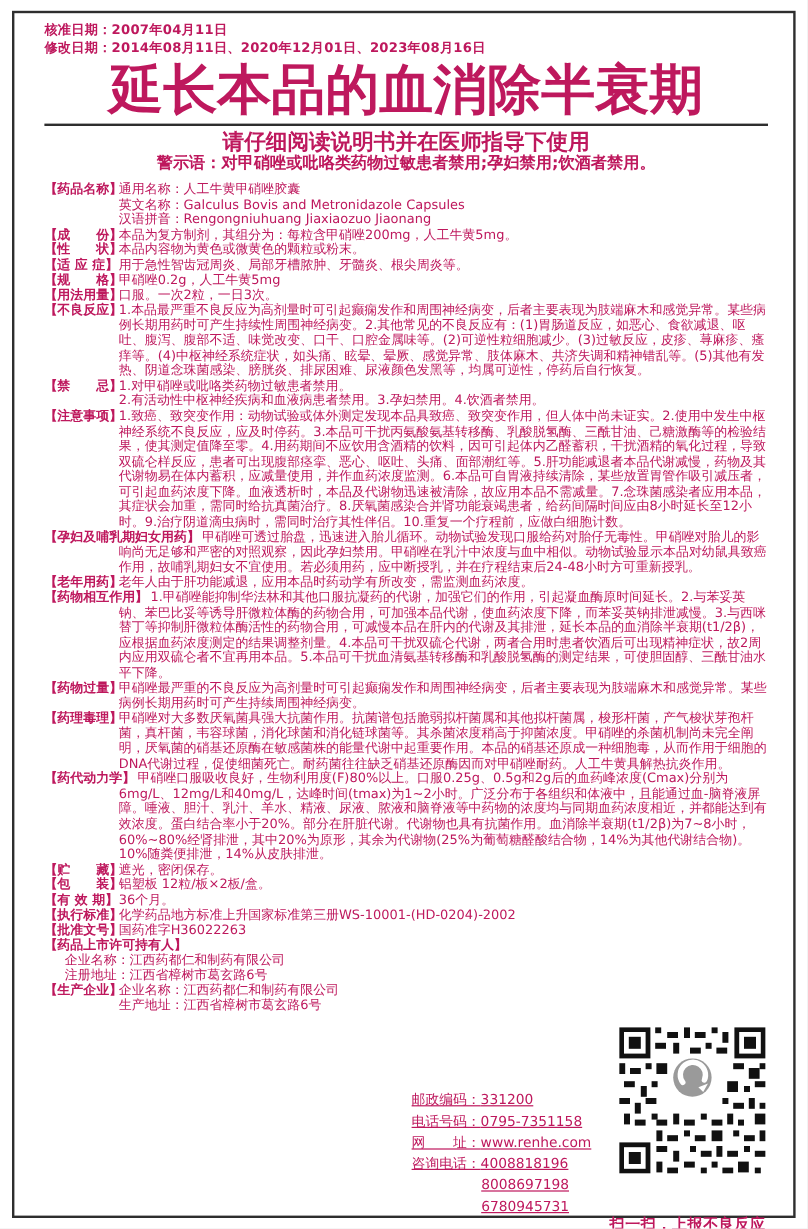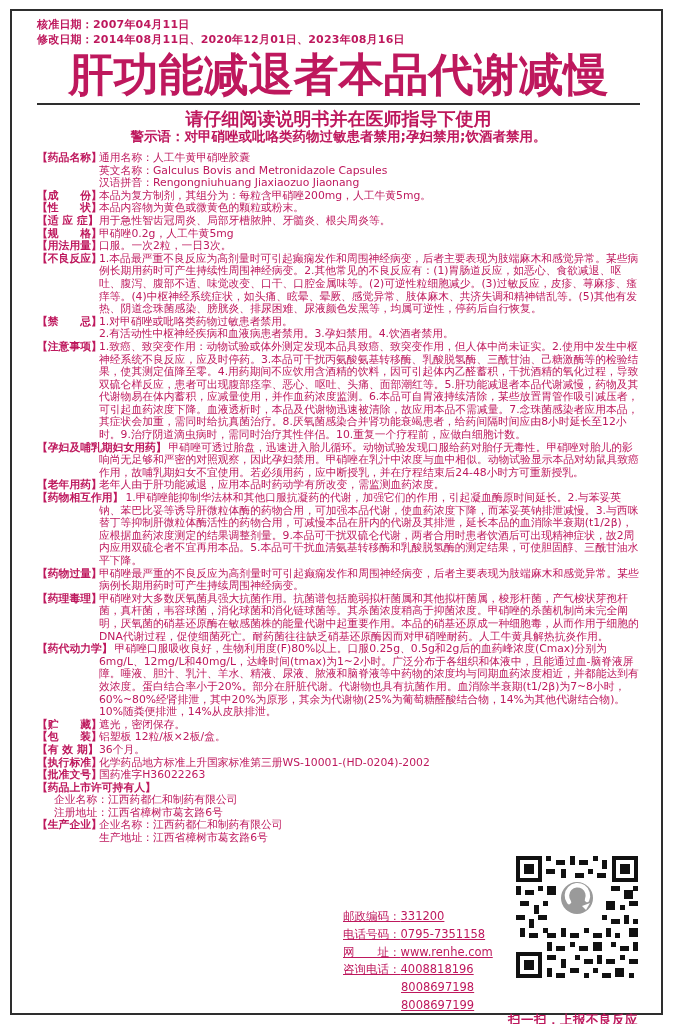--- a/index.html
+++ b/index.html
@@ -48,21 +48,21 @@
 <div class="page">
   <div class="frame"></div>
 
   <div class="content">
 
     <div class="dates">
       <div>核准日期：2007年04月11日</div>
       <div>修改日期：2014年08月11日、2020年12月01日、2023年08月16日</div>
     </div>
 
-    <div class="doc-title">肝功能减退者本品代谢减慢</div>
+    <div class="doc-title">延长本品的血消除半衰期</div>
     <hr class="sep">
     <div class="notice">请仔细阅读说明书并在医师指导下使用</div>
     <div class="warning">警示语：对甲硝唑或吡咯类药物过敏患者禁用;孕妇禁用;饮酒者禁用。</div>
 
     <div class="sec">
       <span class="lbl">【药品名称】</span><span class="txt">通用名称：人工牛黄甲硝唑胶囊
 英文名称：Galculus Bovis and Metronidazole Capsules
 汉语拼音：Rengongniuhuang Jiaxiaozuo Jiaonang</span>
     </div>
     <div class="sec">
@@ -90,21 +90,21 @@
     <div class="sec">
       <span class="lbl">【注意事项】</span><span class="txt">1.致癌、致突变作用：动物试验或体外测定发现本品具致癌、致突变作用，但人体中尚未证实。2.使用中发生中枢神经系统不良反应，应及时停药。3.本品可干扰丙氨酸氨基转移酶、乳酸脱氢酶、三酰甘油、己糖激酶等的检验结果，使其测定值降至零。4.用药期间不应饮用含酒精的饮料，因可引起体内乙醛蓄积，干扰酒精的氧化过程，导致双硫仑样反应，患者可出现腹部痉挛、恶心、呕吐、头痛、面部潮红等。5.肝功能减退者本品代谢减慢，药物及其代谢物易在体内蓄积，应减量使用，并作血药浓度监测。6.本品可自胃液持续清除，某些放置胃管作吸引减压者，可引起血药浓度下降。血液透析时，本品及代谢物迅速被清除，故应用本品不需减量。7.念珠菌感染者应用本品，其症状会加重，需同时给抗真菌治疗。8.厌氧菌感染合并肾功能衰竭患者，给药间隔时间应由8小时延长至12小时。9.治疗阴道滴虫病时，需同时治疗其性伴侣。10.重复一个疗程前，应做白细胞计数。</span>
     </div>
     <div class="sec">
       <span class="lbl wide">【孕妇及哺乳期妇女用药】</span><span class="txt">甲硝唑可透过胎盘，迅速进入胎儿循环。动物试验发现口服给药对胎仔无毒性。甲硝唑对胎儿的影响尚无足够和严密的对照观察，因此孕妇禁用。甲硝唑在乳汁中浓度与血中相似。动物试验显示本品对幼鼠具致癌作用，故哺乳期妇女不宜使用。若必须用药，应中断授乳，并在疗程结束后24-48小时方可重新授乳。</span>
     </div>
     <div class="sec">
       <span class="lbl">【老年用药】</span><span class="txt">老年人由于肝功能减退，应用本品时药动学有所改变，需监测血药浓度。</span>
     </div>
     <div class="sec">
-      <span class="lbl wide">【药物相互作用】</span><span class="txt">1.甲硝唑能抑制华法林和其他口服抗凝药的代谢，加强它们的作用，引起凝血酶原时间延长。2.与苯妥英钠、苯巴比妥等诱导肝微粒体酶的药物合用，可加强本品代谢，使血药浓度下降，而苯妥英钠排泄减慢。3.与西咪替丁等抑制肝微粒体酶活性的药物合用，可减慢本品在肝内的代谢及其排泄，延长本品的血消除半衰期(t1/2β)，应根据血药浓度测定的结果调整剂量。9.本品可干扰双硫仑代谢，两者合用时患者饮酒后可出现精神症状，故2周内应用双硫仑者不宜再用本品。5.本品可干扰血清氨基转移酶和乳酸脱氢酶的测定结果，可使胆固醇、三酰甘油水平下降。</span>
+      <span class="lbl wide">【药物相互作用】</span><span class="txt">1.甲硝唑能抑制华法林和其他口服抗凝药的代谢，加强它们的作用，引起凝血酶原时间延长。2.与苯妥英钠、苯巴比妥等诱导肝微粒体酶的药物合用，可加强本品代谢，使血药浓度下降，而苯妥英钠排泄减慢。3.与西咪替丁等抑制肝微粒体酶活性的药物合用，可减慢本品在肝内的代谢及其排泄，延长本品的血消除半衰期(t1/2β)，应根据血药浓度测定的结果调整剂量。4.本品可干扰双硫仑代谢，两者合用时患者饮酒后可出现精神症状，故2周内应用双硫仑者不宜再用本品。5.本品可干扰血清氨基转移酶和乳酸脱氢酶的测定结果，可使胆固醇、三酰甘油水平下降。</span>
     </div>
     <div class="sec">
       <span class="lbl">【药物过量】</span><span class="txt">甲硝唑最严重的不良反应为高剂量时可引起癫痫发作和周围神经病变，后者主要表现为肢端麻木和感觉异常。某些病例长期用药时可产生持续周围神经病变。</span>
     </div>
     <div class="sec">
       <span class="lbl">【药理毒理】</span><span class="txt">甲硝唑对大多数厌氧菌具强大抗菌作用。抗菌谱包括脆弱拟杆菌属和其他拟杆菌属，梭形杆菌，产气梭状芽孢杆菌，真杆菌，韦容球菌，消化球菌和消化链球菌等。其杀菌浓度稍高于抑菌浓度。甲硝唑的杀菌机制尚未完全阐明，厌氧菌的硝基还原酶在敏感菌株的能量代谢中起重要作用。本品的硝基还原成一种细胞毒，从而作用于细胞的DNA代谢过程，促使细菌死亡。耐药菌往往缺乏硝基还原酶因而对甲硝唑耐药。人工牛黄具解热抗炎作用。</span>
     </div>
     <div class="sec">
       <span class="lbl wide">【药代动力学】</span><span class="txt">甲硝唑口服吸收良好，生物利用度(F)80%以上。口服0.25g、0.5g和2g后的血药峰浓度(Cmax)分别为6mg/L、12mg/L和40mg/L，达峰时间(tmax)为1~2小时。广泛分布于各组织和体液中，且能通过血-脑脊液屏障。唾液、胆汁、乳汁、羊水、精液、尿液、脓液和脑脊液等中药物的浓度均与同期血药浓度相近，并都能达到有效浓度。蛋白结合率小于20%。部分在肝脏代谢。代谢物也具有抗菌作用。血消除半衰期(t1/2β)为7~8小时，60%~80%经肾排泄，其中20%为原形，其余为代谢物(25%为葡萄糖醛酸结合物，14%为其他代谢结合物)。10%随粪便排泄，14%从皮肤排泄。</span>
     </div>
@@ -145,21 +145,21 @@
     <div class="row">
       <span class="clbl">电话号码：</span><span>0795-7351158</span>
     </div>
     <div class="row">
       <span class="clbl">网　　址：</span><span>www.renhe.com</span>
     </div>
     <div class="row">
       <span class="clbl">咨询电话：</span><span>4008818196</span>
     </div>
     <div class="extra">8008697198</div>
-    <div class="extra">8008697199</div>
+    <div class="extra">6780945731</div>
   </div>
 
   <div class="qr-box">
     <svg width="122" height="122" viewBox="0 0 122 122" xmlns="http://www.w3.org/2000/svg">
       <rect x="0" y="0" width="122" height="122" fill="#ffffff"></rect>
 
       <g>
         <rect x="0" y="0" width="26" height="26" fill="#111"></rect>
           <rect x="4" y="4" width="18" height="18" fill="#fff"></rect>
           <rect x="8" y="8" width="10" height="10" fill="#111"></rect>

